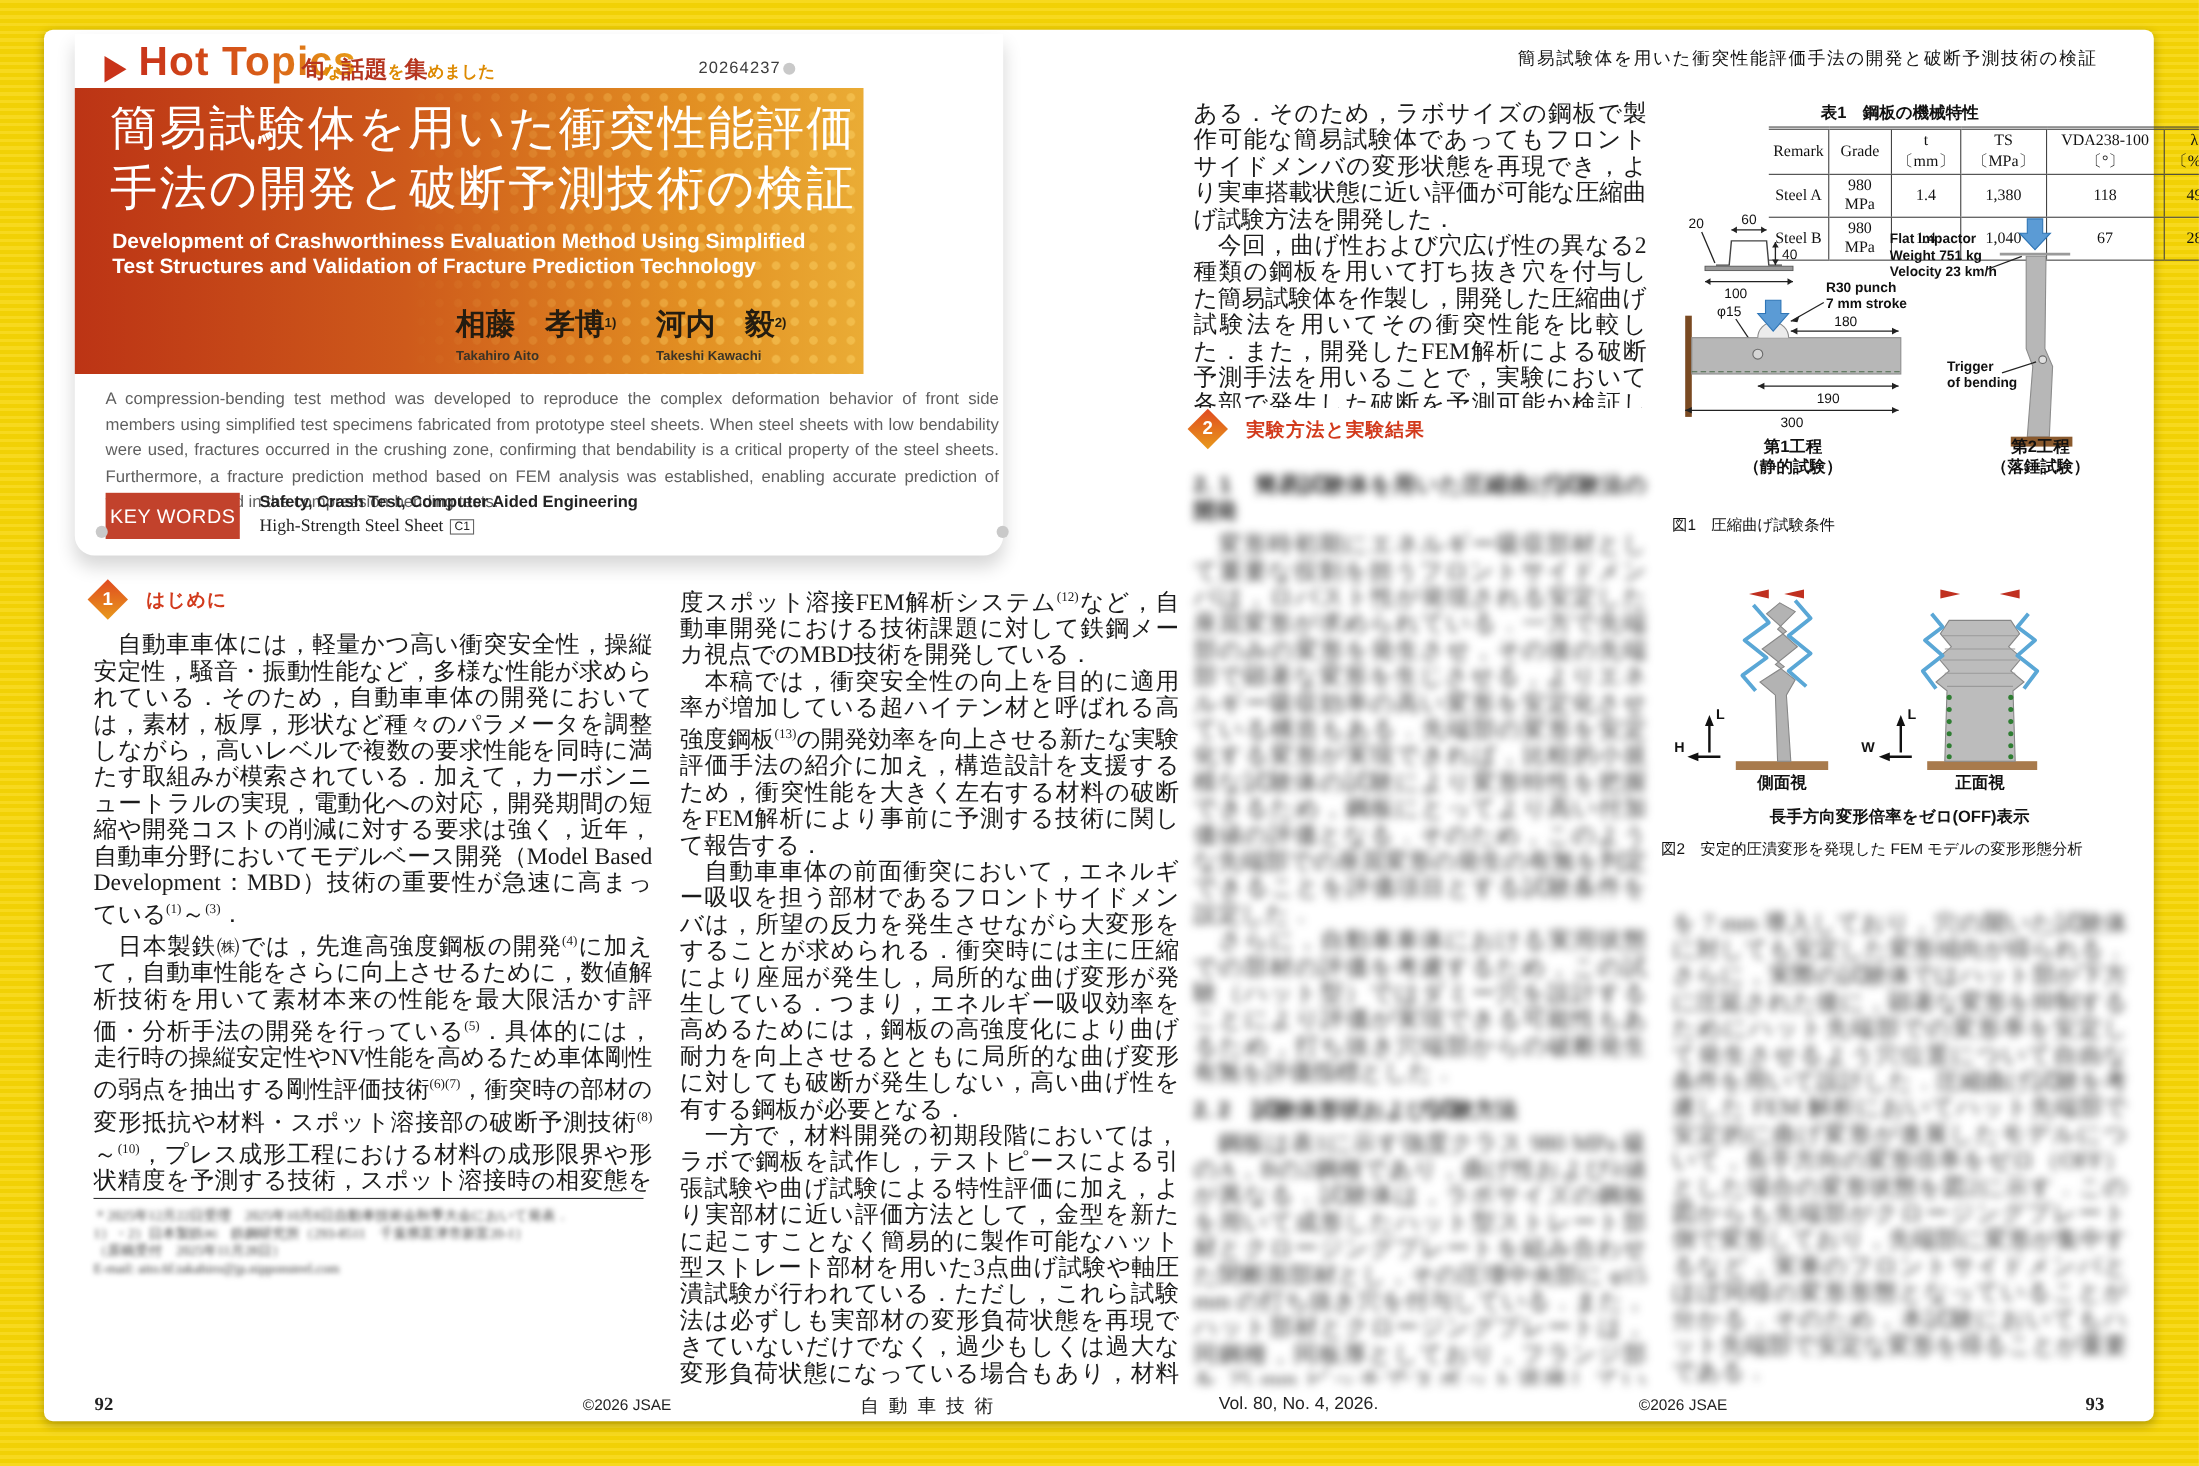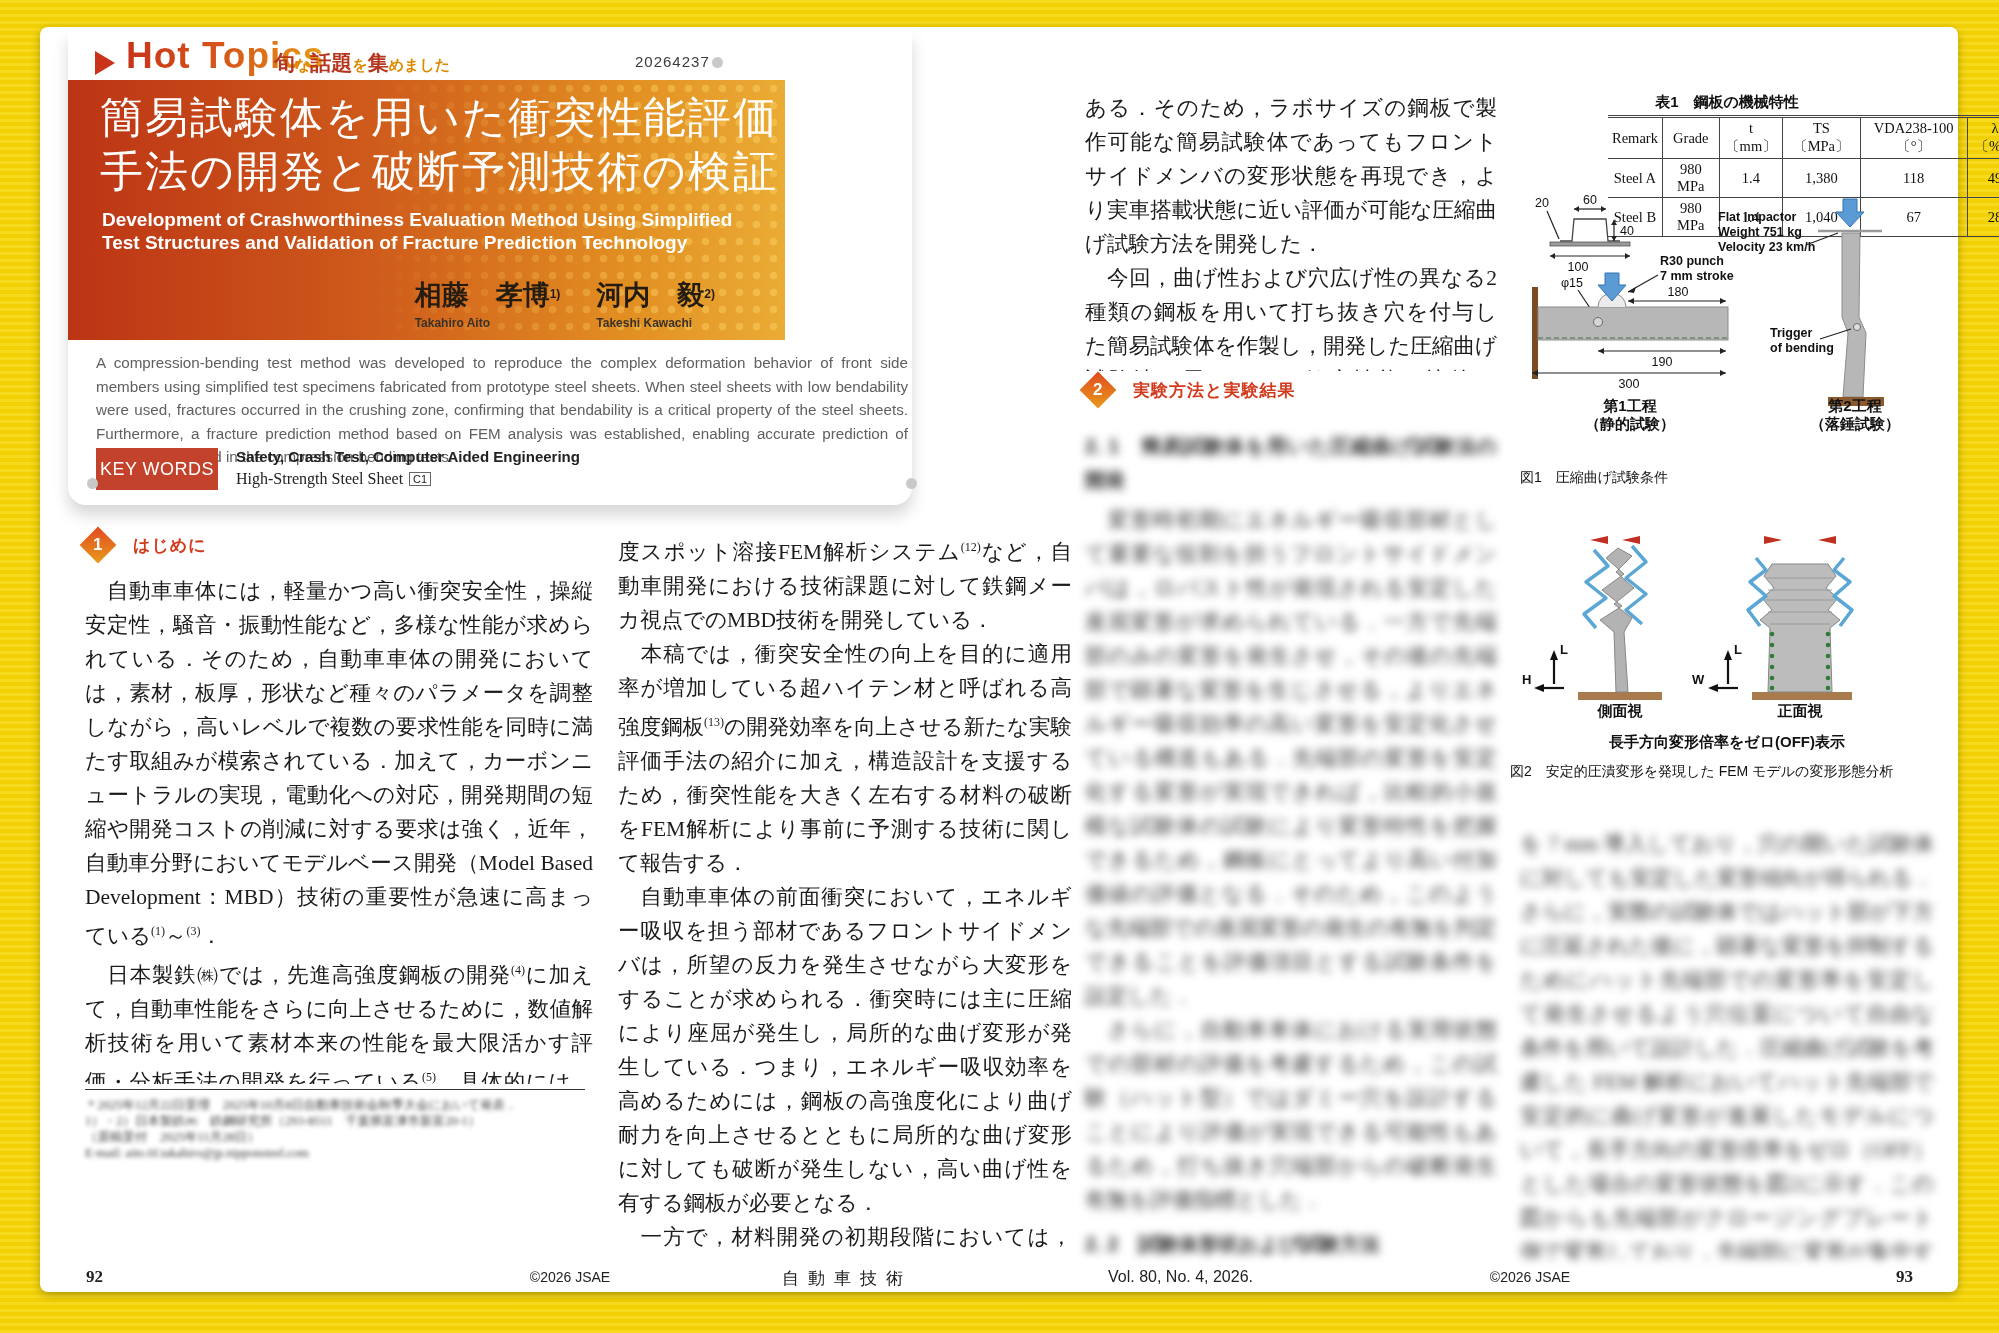--- a/index.html
+++ b/index.html
@@ -84,21 +84,21 @@
   .sec-head{ position:absolute; display:flex; align-items:center; gap:22px; }
   .diamond{
     width:26px; height:26px; transform:rotate(45deg);
     background:linear-gradient(135deg,#E04A20,#E89A1C);
     display:flex; align-items:center; justify-content:center; flex:0 0 26px;
   }
   .diamond i{ transform:rotate(-45deg); font-style:normal; color:#fff; font-weight:bold; font-size:17px; font-family:"Liberation Sans","DejaVu Sans",sans-serif;}
   .sec-title{ color:#D23A1C; font-weight:bold; font-size:17px; font-family:"Liberation Sans","DejaVu Sans",sans-serif; letter-spacing:1px;}
 
   
-  .body-col{ overflow:hidden; font-size:21.5px; line-height:34px; color:#1b1b1b; text-align:justify; }
+  .body-col{ overflow:hidden; font-size:21.5px; line-height:24px; color:#1b1b1b; text-align:justify; }
   .body-col p{ margin:0; }
   .body-col sup{ font-size:12px; }
   .blur-body{ filter:blur(4px); color:#2e2e2e; }
   .blk-h{ font-weight:bold; font-family:"Liberation Sans","DejaVu Sans",sans-serif; font-size:20px; margin:10px 0 6px 0 !important; }
   .footnote-rule{ border-top:1.5px solid #333; }
   .footnote{ filter:blur(2.2px); font-size:12.5px; line-height:16px; color:#3a3a3a; }
 
   
   .foot{ font-size:17px; color:#222; }
   .running-head{ font-family:"Liberation Sans","DejaVu Sans",sans-serif; font-size:16px; color:#111; letter-spacing:1.5px; }
@@ -186,20 +186,21 @@
       <div>＊2025年12月22日受理　2025年10月8日自動車技術会秋季大会において発表．</div>
       <div>1）・2）日本製鉄㈱　鉄鋼研究所（293-8511　千葉県富津市新富20-1）</div>
       <div>（原稿受付　2025年11月28日）</div>
       <div>E-mail: aito.6f.takahiro@jp.nipponsteel.com</div>
     </div>
 
   <div class="abs foot" style="left:46px; top:1240px; font-weight:bold;">92</div>
   <div class="abs foot sans" style="left:420px; top:1242px; width:220px; text-align:center; font-size:14px;">©2026 JSAE</div>
   <div class="abs foot" style="left:742px; top:1240px; letter-spacing:9px;">自動車技術</div>
 
+  <div class="abs running-head" style="left:1045px; top:16px; width:822px; text-align:right;">簡易試験体を用いた衝突性能評価手法の開発と破断予測技術の検証</div>
 
   <div class="abs body-col" style="left:1045px; top:64px; width:412px; height:280px;">
       <p>ある．そのため，ラボサイズの鋼板で製作可能な簡易試験体であってもフロントサイドメンバの変形状態を再現でき，より実車搭載状態に近い評価が可能な圧縮曲げ試験方法を開発した．</p>
       <p>　今回，曲げ性および穴広げ性の異なる2種類の鋼板を用いて打ち抜き穴を付与した簡易試験体を作製し，開発した圧縮曲げ試験法を用いてその衝突性能を比較した．また，開発したFEM解析による破断予測手法を用いることで，実験において各部で発生した破断を予測可能か検証した．</p>
     </div>
 
   <div class="sec-head" style="left:1045px; top:350px;">
     <span class="diamond">
         <i>2</i>
       </span>

